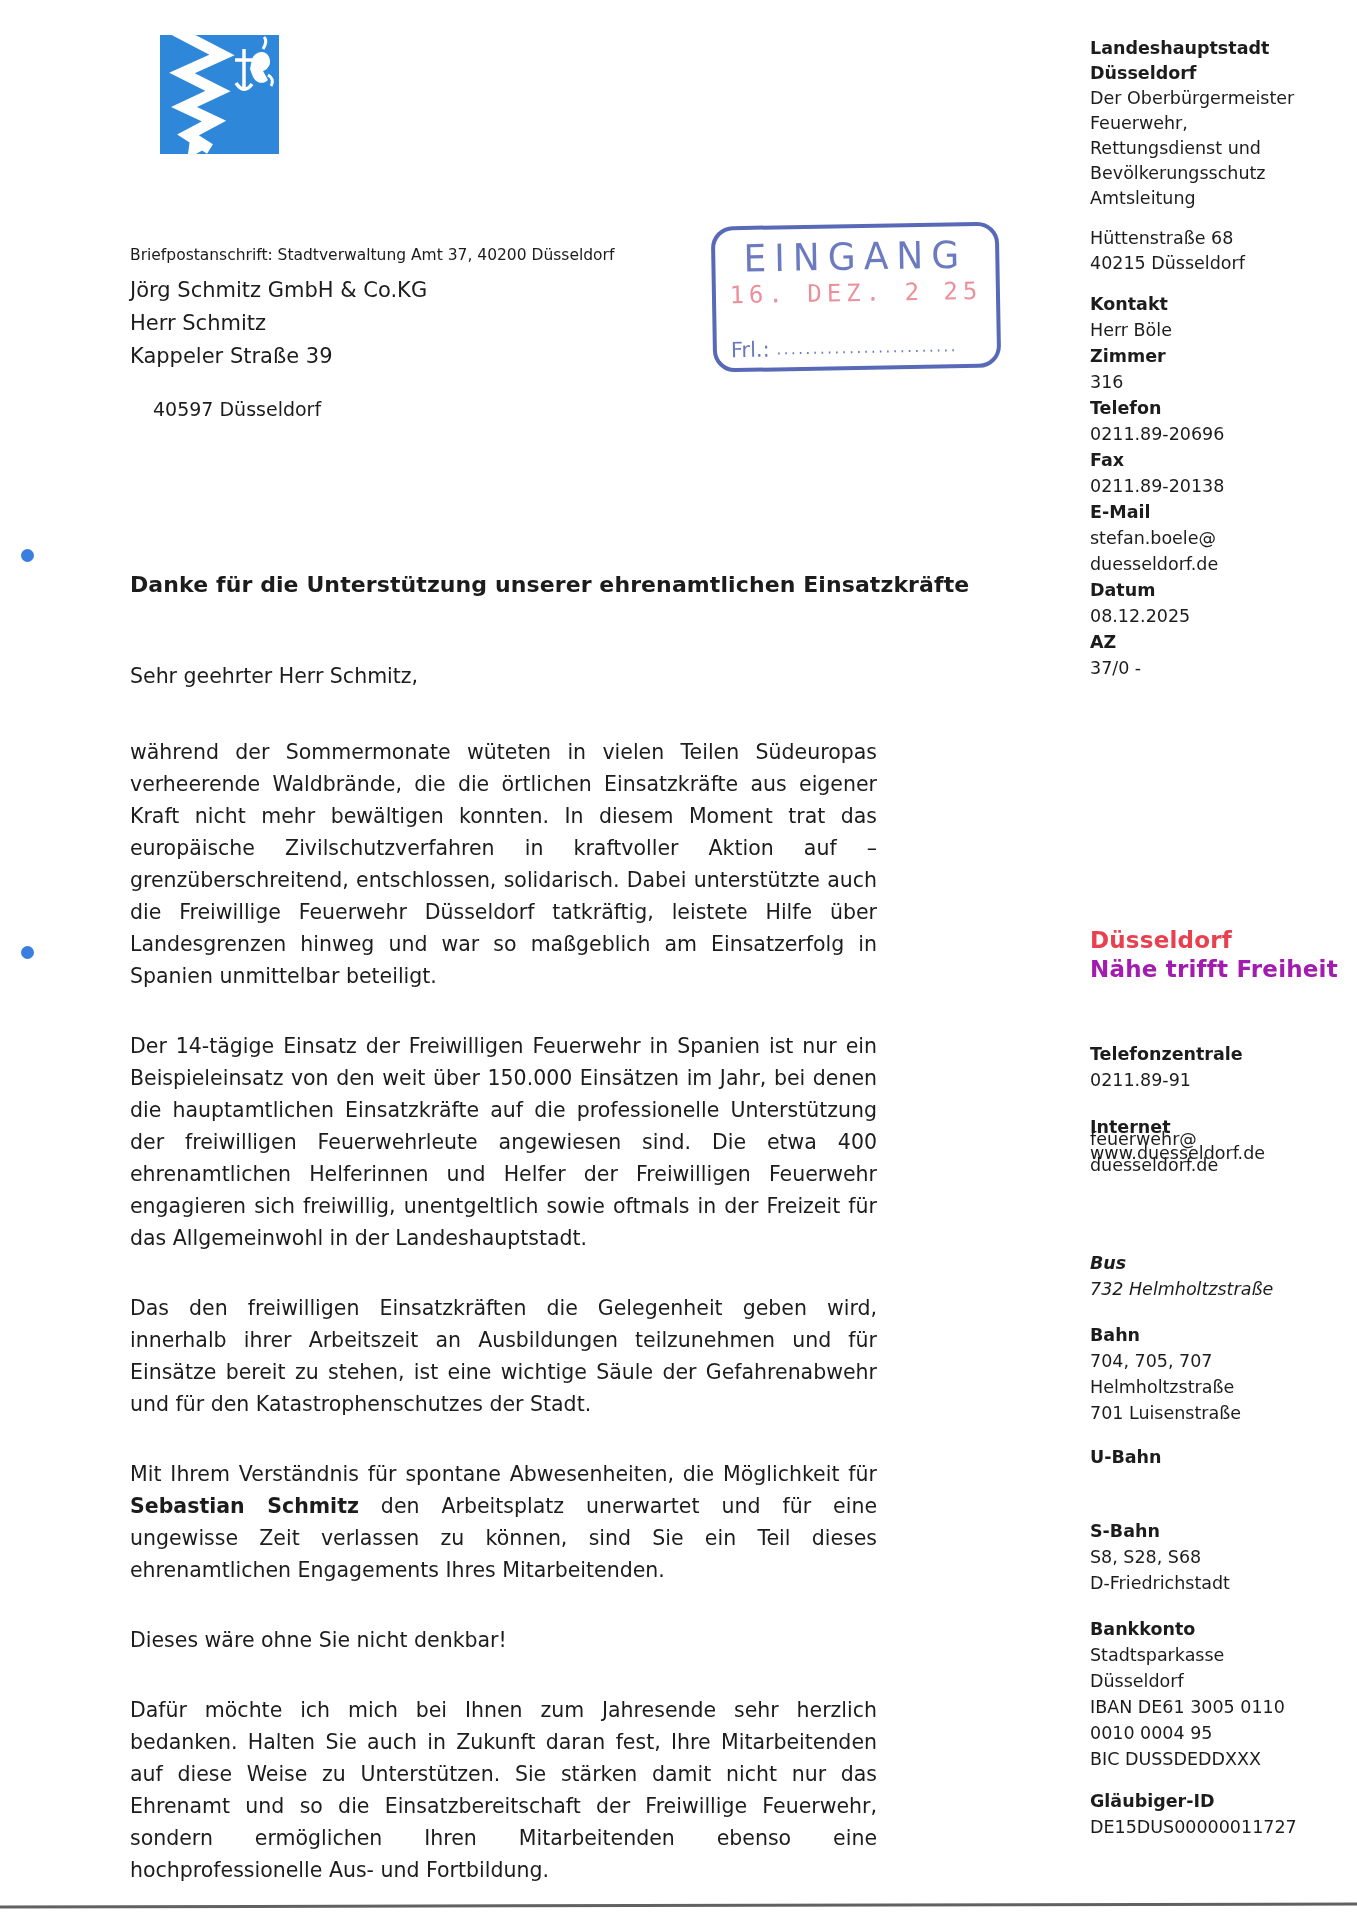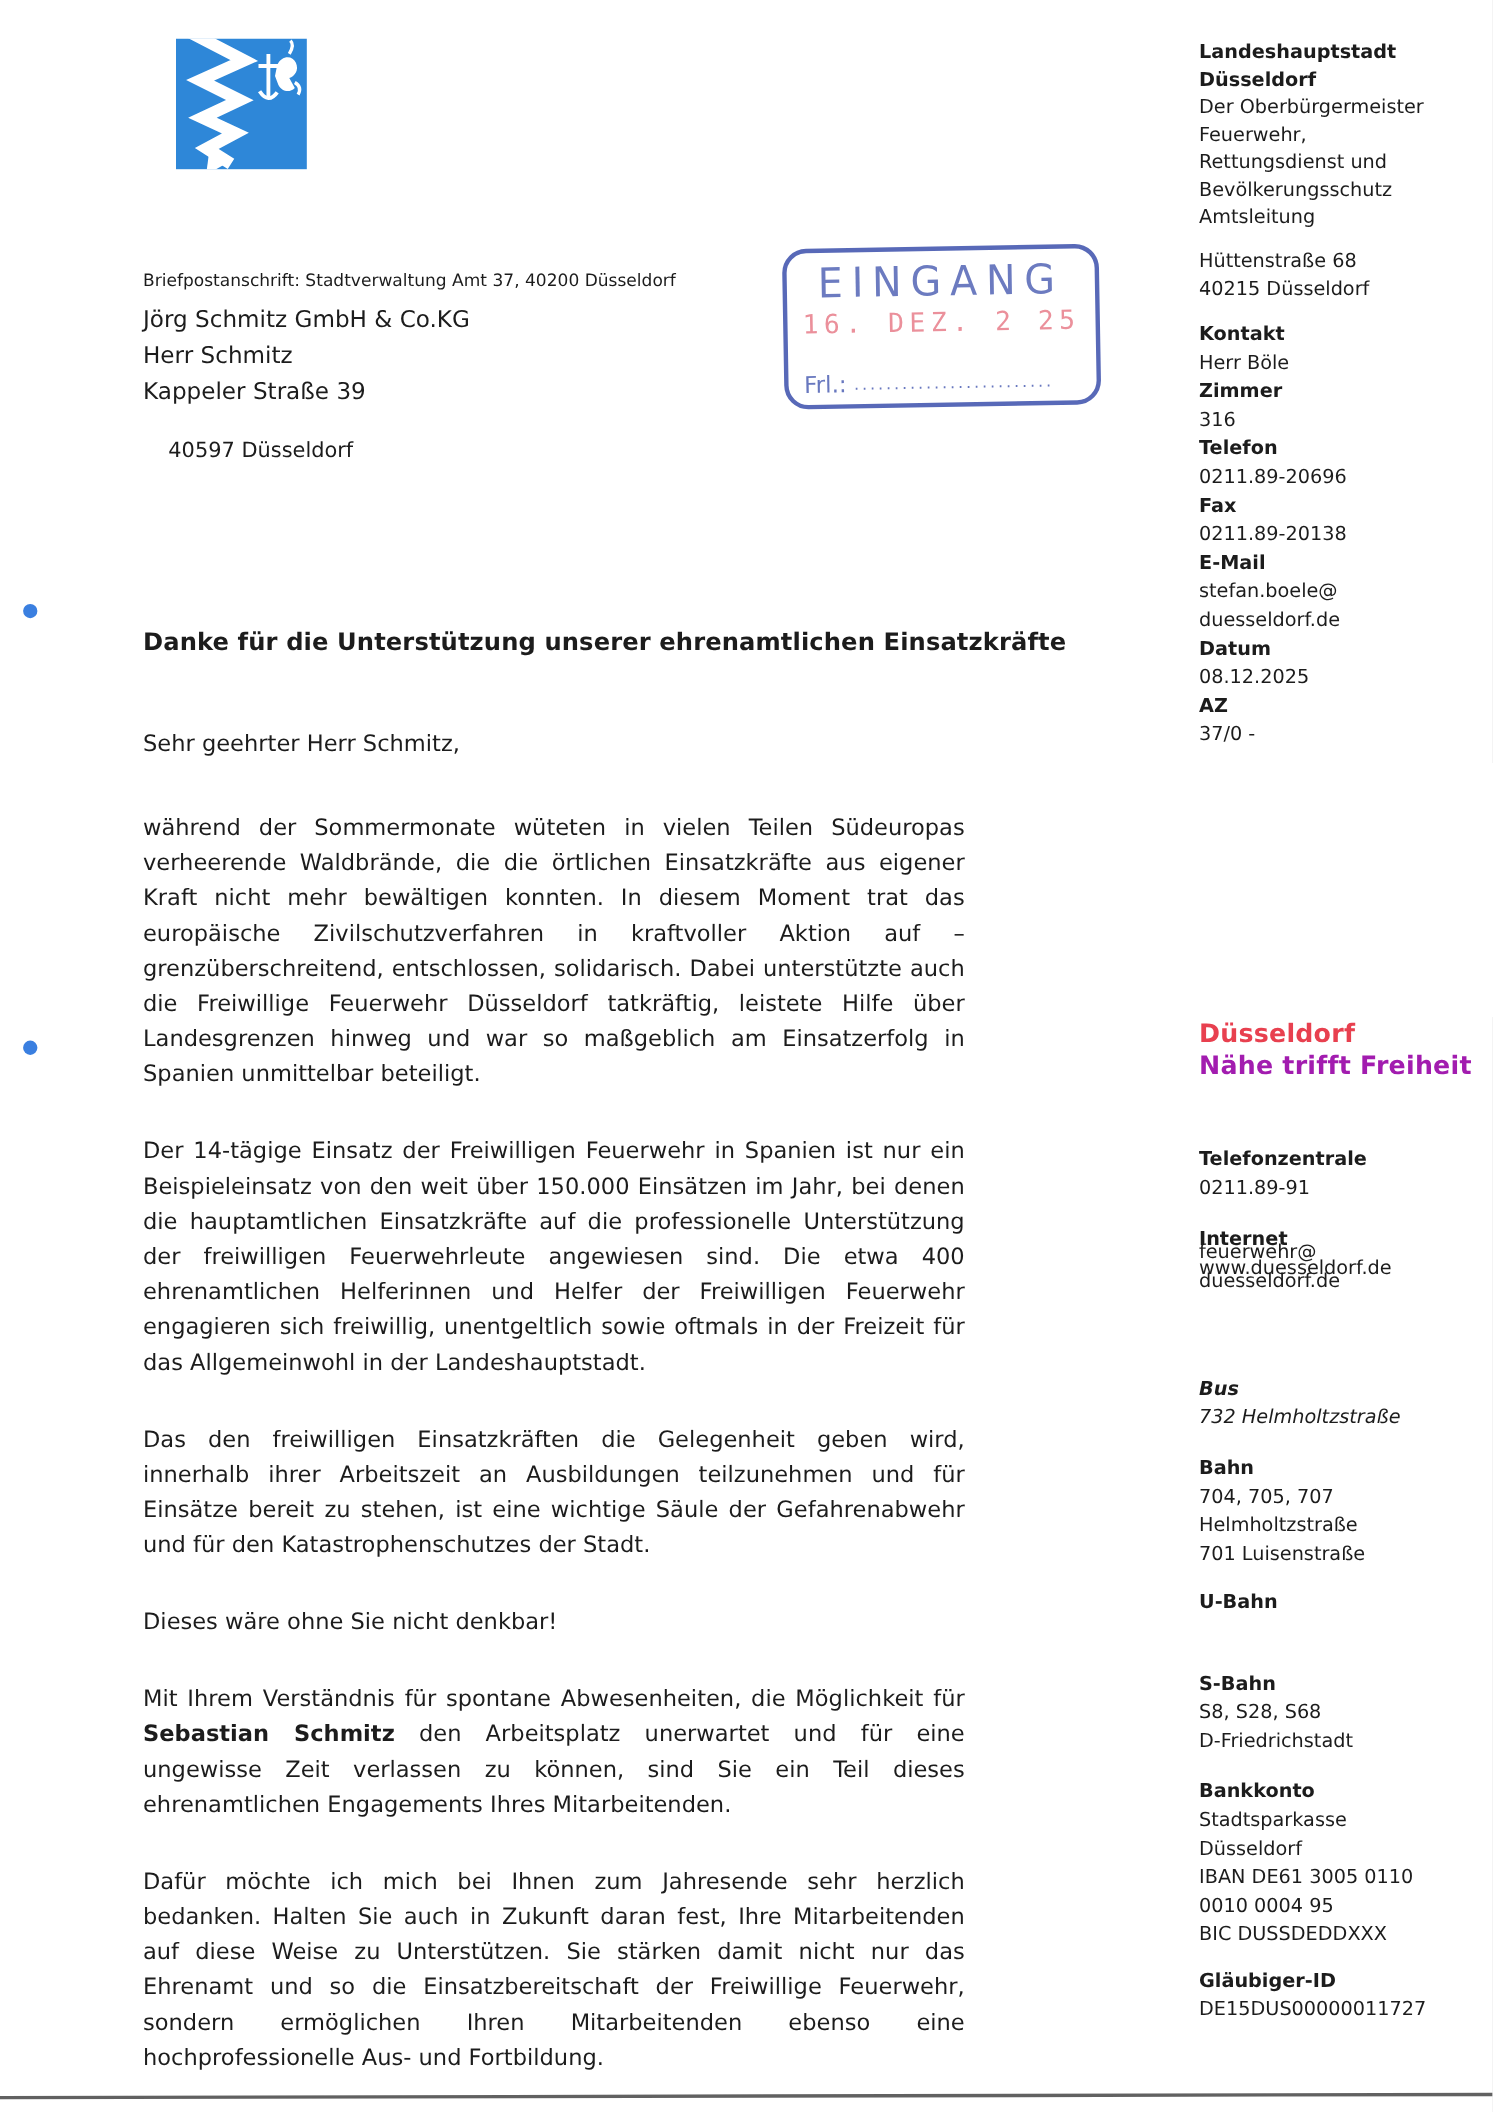--- a/index.html
+++ b/index.html
@@ -199,20 +199,20 @@
     </div>
   </div>
 
   <div class="subject">Danke für die Unterstützung unserer ehrenamtlichen Einsatzkräfte</div>
   <div class="salutation">Sehr geehrter Herr Schmitz,</div>
 
   <div class="body-text">
     <p>während der Sommermonate wüteten in vielen Teilen Südeuropas verheerende Waldbrände, die die örtlichen Einsatzkräfte aus eigener Kraft nicht mehr bewältigen konnten. In diesem Moment trat das europäische Zivilschutzverfahren in kraftvoller Aktion auf – grenzüberschreitend, entschlossen, solidarisch. Dabei unterstützte auch die Freiwillige Feuerwehr Düsseldorf tatkräftig, leistete Hilfe über Landesgrenzen hinweg und war so maßgeblich am Einsatzerfolg in Spanien unmittelbar beteiligt.</p>
     <p>Der 14-tägige Einsatz der Freiwilligen Feuerwehr in Spanien ist nur ein Beispieleinsatz von den weit über 150.000 Einsätzen im Jahr, bei denen die hauptamtlichen Einsatzkräfte auf die professionelle Unterstützung der freiwilligen Feuerwehrleute angewiesen sind. Die etwa 400 ehrenamtlichen Helferinnen und Helfer der Freiwilligen Feuerwehr engagieren sich freiwillig, unentgeltlich sowie oftmals in der Freizeit für das Allgemeinwohl in der Landeshauptstadt.</p>
     <p>Das den freiwilligen Einsatzkräften die Gelegenheit geben wird, innerhalb ihrer Arbeitszeit an Ausbildungen teilzunehmen und für Einsätze bereit zu stehen, ist eine wichtige Säule der Gefahrenabwehr und für den Katastrophenschutzes der Stadt.</p>
+    <p><span>Mit Ihrem Verständnis für spontane Abwesenheiten, die Möglichkeit für </span><span class="bold-name">Sebastian Schmitz</span><span> den Arbeitsplatz unerwartet und für eine ungewisse Zeit verlassen zu können, sind Sie ein Teil dieses ehrenamtlichen Engagements Ihres Mitarbeitenden.</span></p>
     <p>Dieses wäre ohne Sie nicht denkbar!</p>
-    <p><span>Mit Ihrem Verständnis für spontane Abwesenheiten, die Möglichkeit für </span><span class="bold-name">Sebastian Schmitz</span><span> den Arbeitsplatz unerwartet und für eine ungewisse Zeit verlassen zu können, sind Sie ein Teil dieses ehrenamtlichen Engagements Ihres Mitarbeitenden.</span></p>
     <p class="last">Dafür möchte ich mich bei Ihnen zum Jahresende sehr herzlich bedanken. Halten Sie auch in Zukunft daran fest, Ihre Mitarbeitenden auf diese Weise zu Unterstützen. Sie stärken damit nicht nur das Ehrenamt und so die Einsatzbereitschaft der Freiwillige Feuerwehr, sondern ermöglichen Ihren Mitarbeitenden ebenso eine hochprofessionelle Aus- und Fortbildung.</p>
   </div>
 
   <div class="scan-edge"></div>
 
 </div>
 
 </body></html>

